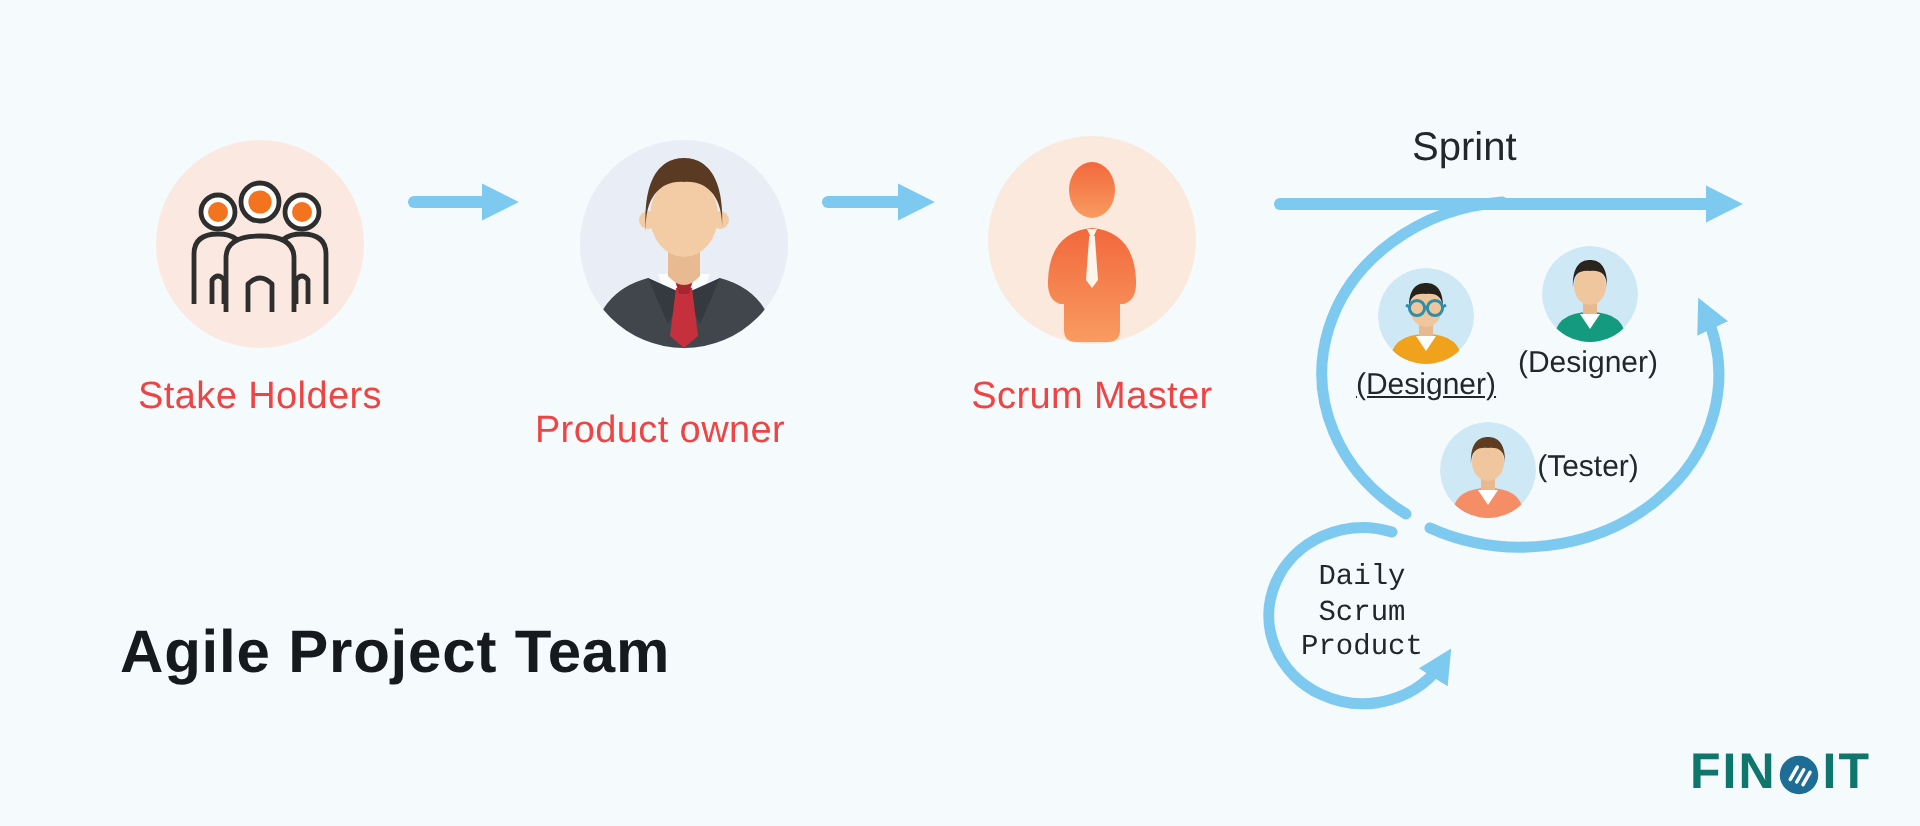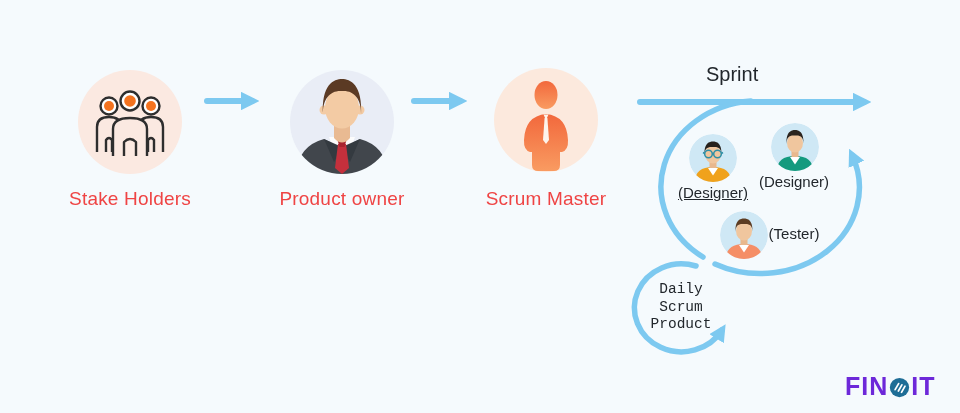--- a/index.html
+++ b/index.html
@@ -16,21 +16,21 @@
     display:flex;align-items:center;justify-content:center;
   }
   .node-stakeholders{left:78px;top:70px;background:#fbe9e1;}
   .node-product-owner{left:290px;top:70px;background:#e9edf6;}
   .node-scrum-master{left:494px;top:68px;background:#fce9dd;}
   .node-label{
     position:absolute;width:180px;text-align:center;z-index:3;
     font-size:19px;letter-spacing:.2px;top:188px;color:#ef4444;
   }
   .label-stakeholders{left:40px;}
-  .label-product-owner{left:252px;}
+  .label-product-owner{left:240px;margin-top:17px;}
   .label-scrum-master{left:456px;}
   .sprint-label{
     position:absolute;left:706px;top:63px;width:120px;text-align:left;
     font-size:20px;z-index:3;
   }
   .member-avatar{
     position:absolute;width:48px;height:48px;border-radius:50%;
     overflow:hidden;z-index:3;
   }
   .avatar-designer{left:689px;top:134px;}
@@ -47,21 +47,21 @@
     font-size:14.5px;line-height:17.5px;text-align:center;font-family:Liberation Mono, monospace;
   }
   .meeting-text span{display:block;}
   .main-title{
     position:absolute;left:60px;top:310px;z-index:3;
     font-size:30px;font-weight:800;letter-spacing:.4px;color:#16191d;
   }
   .logo{
     position:absolute;left:845px;top:372px;z-index:3;
     display:flex;align-items:center;
-    font-size:25px;font-weight:800;letter-spacing:1px;color:#6d28d9;
+    font-size:25px;font-weight:800;letter-spacing:1px;color:#0f766e;
   }
   .logo svg{margin:2px 1px 0 1px;display:block;}
 </style>
 </head>
 <body>
 
 <div class="canvas">
 
   <svg class="arrows-layer" width="960" height="413" viewBox="0 0 960 413">
     <defs>
@@ -177,20 +177,21 @@
     </svg>
   </div>
   <div class="member-label label-tester">(Tester)</div>
 
   <div class="meeting-text">
     <span>Daily</span>
     <span>Scrum</span>
     <span>Product</span>
   </div>
 
+  <div class="main-title">Agile Project Team</div>
 
   <div class="logo">
     <span>FIN</span>
     <svg width="21" height="21" viewBox="0 0 24 24">
       <circle cx="12" cy="12" r="11" fill="#1e6d96"></circle>
       <g stroke="#ffffff" stroke-width="2" stroke-linecap="round" fill="none">
         <path d="M7 14.5 L11 7.5"></path>
         <path d="M10.7 16 L14.7 9"></path>
         <path d="M14.3 17.5 L18.3 10.5"></path>
       </g>

